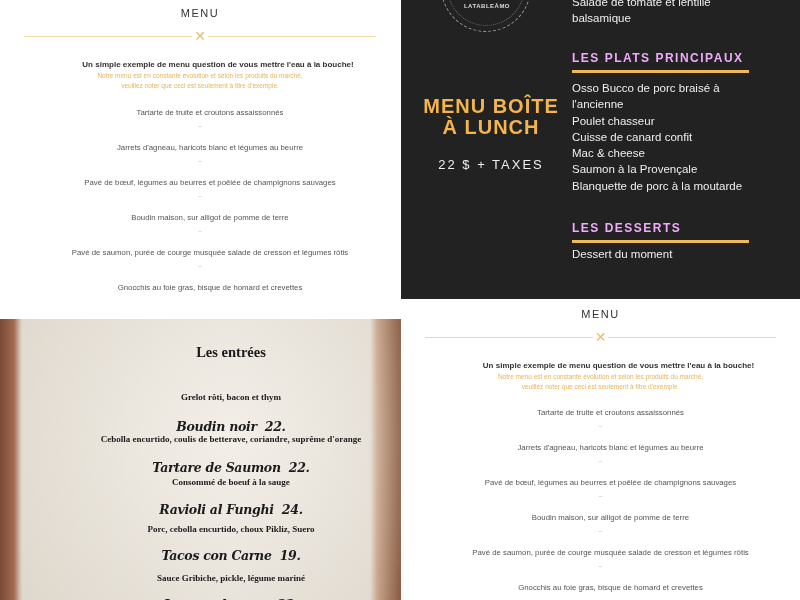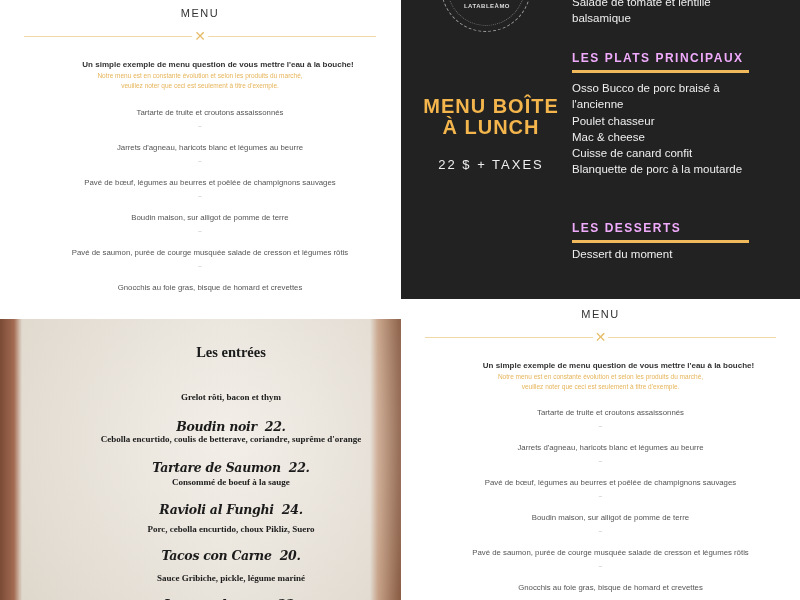--- a/index.html
+++ b/index.html
@@ -140,22 +140,23 @@
     <div class="item">Salade de tomate et lentille</div>
     <div class="item">balsamique</div>
   </div>
 
   <div class="sec-head" style="top:51px">LES PLATS PRINCIPAUX</div>
   <div class="sec-bar" style="top:70px"></div>
   <div class="rcol" style="top:80px">
     <div class="item">Osso Bucco de porc braisé à</div>
     <div class="item">l'ancienne</div>
     <div class="item">Poulet chasseur</div>
+    <div class="item">Cuisse de canard confit</div>
     <div class="item">Mac &amp; cheese</div>
-    <div class="item">Cuisse de canard confit</div>
+    <div class="item">Saumon à la Provençale</div>
     <div class="item">Blanquette de porc à la moutarde</div>
   </div>
 
   <div class="sec-head" style="top:221px">LES DESSERTS</div>
   <div class="sec-bar" style="top:240px"></div>
   <div class="rcol" style="top:246px">
     <div class="item">Dessert du moment</div>
   </div>
 </div>
 
@@ -174,21 +175,21 @@
       <span>Tartare de Saumon</span>&nbsp;&nbsp;<span>22.</span>
     </div>
     <div class="dish-desc" style="top:115px">Cebolla encurtido, coulis de betterave, coriandre, suprême d'orange</div>
 
     <div class="dish-name" style="top:139px">
       <span>Ravioli al Funghi</span>&nbsp;&nbsp;<span>24.</span>
     </div>
     <div class="dish-desc" style="top:158px">Consommé de boeuf à la sauge</div>
 
     <div class="dish-name" style="top:185px">
-      <span>Tacos con Carne</span>&nbsp;&nbsp;<span>20.</span>
+      <span>Tacos con Carne</span>&nbsp;&nbsp;<span>19.</span>
     </div>
     <div class="dish-desc" style="top:205px">Porc, cebolla encurtido, choux Pikliz, Suero</div>
 
     <div class="dish-name" style="top:234px">
       <span>Langue de veau</span>&nbsp;&nbsp;<span>22.</span>
     </div>
     <div class="dish-desc" style="top:254px">Sauce Gribiche, pickle, légume mariné</div>
   </div>
 </div>
 

